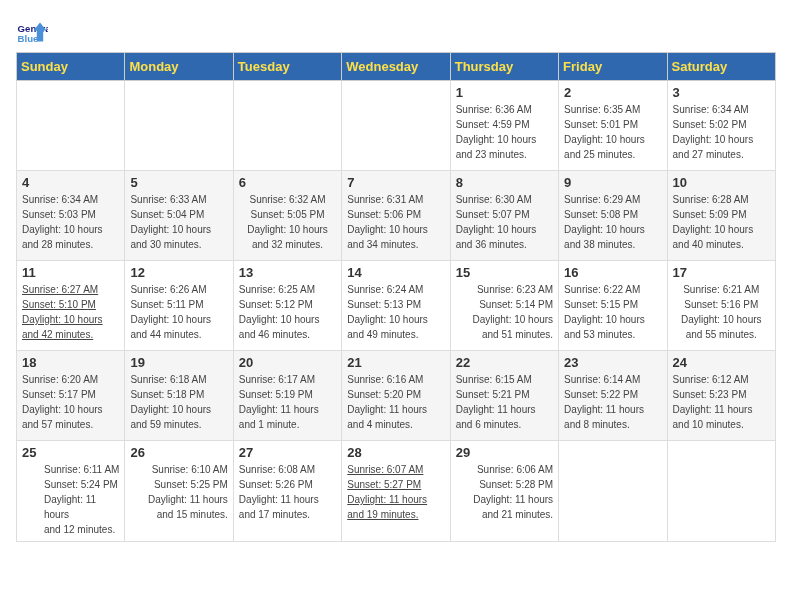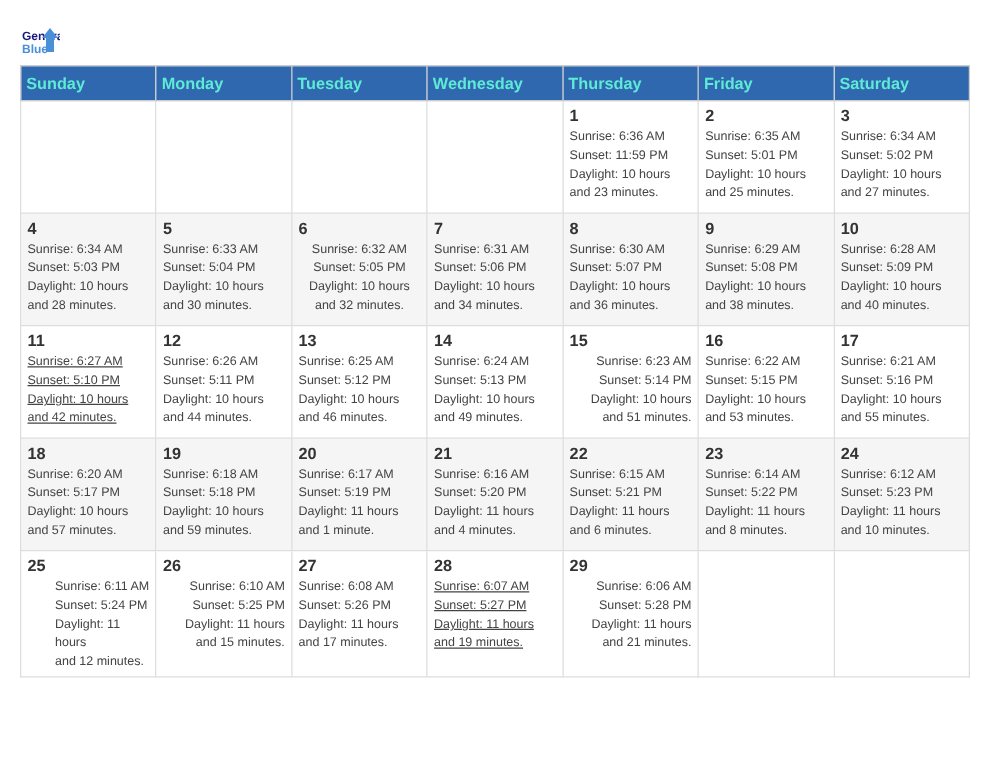--- a/index.html
+++ b/index.html
@@ -41,21 +41,21 @@
       font-size: 16px;
       color: #555;
     }
     table {
       width: 100%;
       border-collapse: collapse;
       table-layout: fixed;
     }
     thead th {
       background-color: #3068b0;
-      color: #5eead4;
+      color: #fde047;
       font-size: 13px;
       font-weight: bold;
       padding: 6px 4px;
       text-align: left;
       border: 1px solid #ccc;
     }
     tbody td {
       vertical-align: top;
       border: 1px solid #ddd;
       padding: 4px 5px;
@@ -120,21 +120,21 @@
   </thead>
   <tbody id="calendar-body">
   <tr>
         <td class="empty-cell"></td>
         <td class="empty-cell"></td>
         <td class="empty-cell"></td>
         <td class="empty-cell"></td>
         <td>
           <span class="day-num">1</span>
           <div class="day-info" style="white-space: pre-line;">Sunrise: 6:36 AM
-Sunset: 11:59 PM
+Sunset: 4:59 PM
 Daylight: 10 hours
 and 23 minutes.</div>
         </td>
         <td>
           <span class="day-num">2</span>
           <div class="day-info" style="white-space: pre-line;">Sunrise: 6:35 AM
 Sunset: 5:01 PM
 Daylight: 10 hours
 and 25 minutes.</div>
         </td>
@@ -235,21 +235,21 @@
         </td>
         <td>
           <span class="day-num">16</span>
           <div class="day-info" style="white-space: pre-line;">Sunrise: 6:22 AM
 Sunset: 5:15 PM
 Daylight: 10 hours
 and 53 minutes.</div>
         </td>
         <td>
           <span class="day-num">17</span>
-          <div class="day-info" style="white-space: pre-line;">Sunrise: 6:21 AM
+          <div class="day-info" style="white-space: pre-line; text-align: center;">Sunrise: 6:21 AM
 Sunset: 5:16 PM
 Daylight: 10 hours
 and 55 minutes.</div>
         </td>
       </tr>
       <tr>
         <td>
           <span class="day-num">18</span>
           <div class="day-info" style="white-space: pre-line;">Sunrise: 6:20 AM
 Sunset: 5:17 PM

